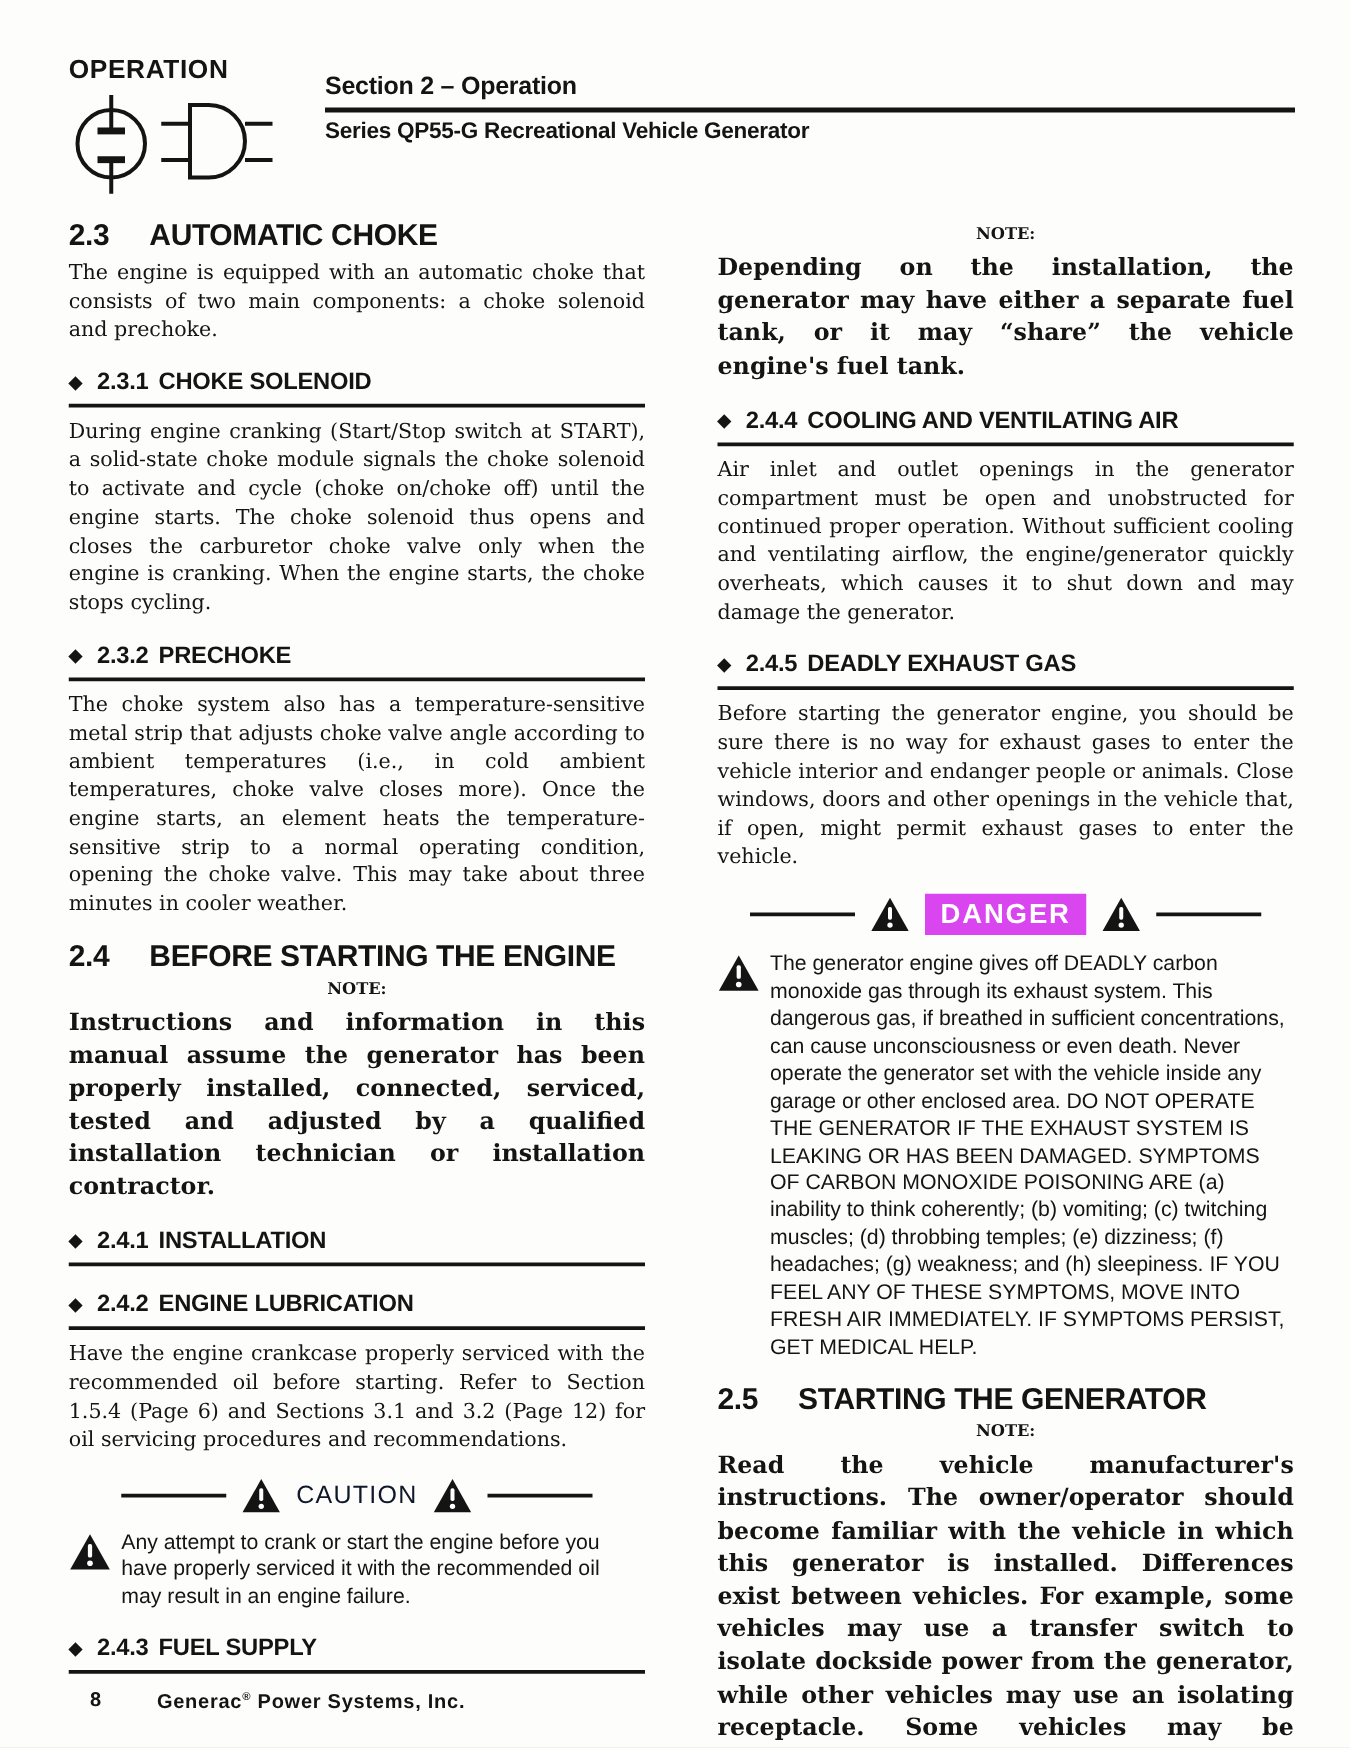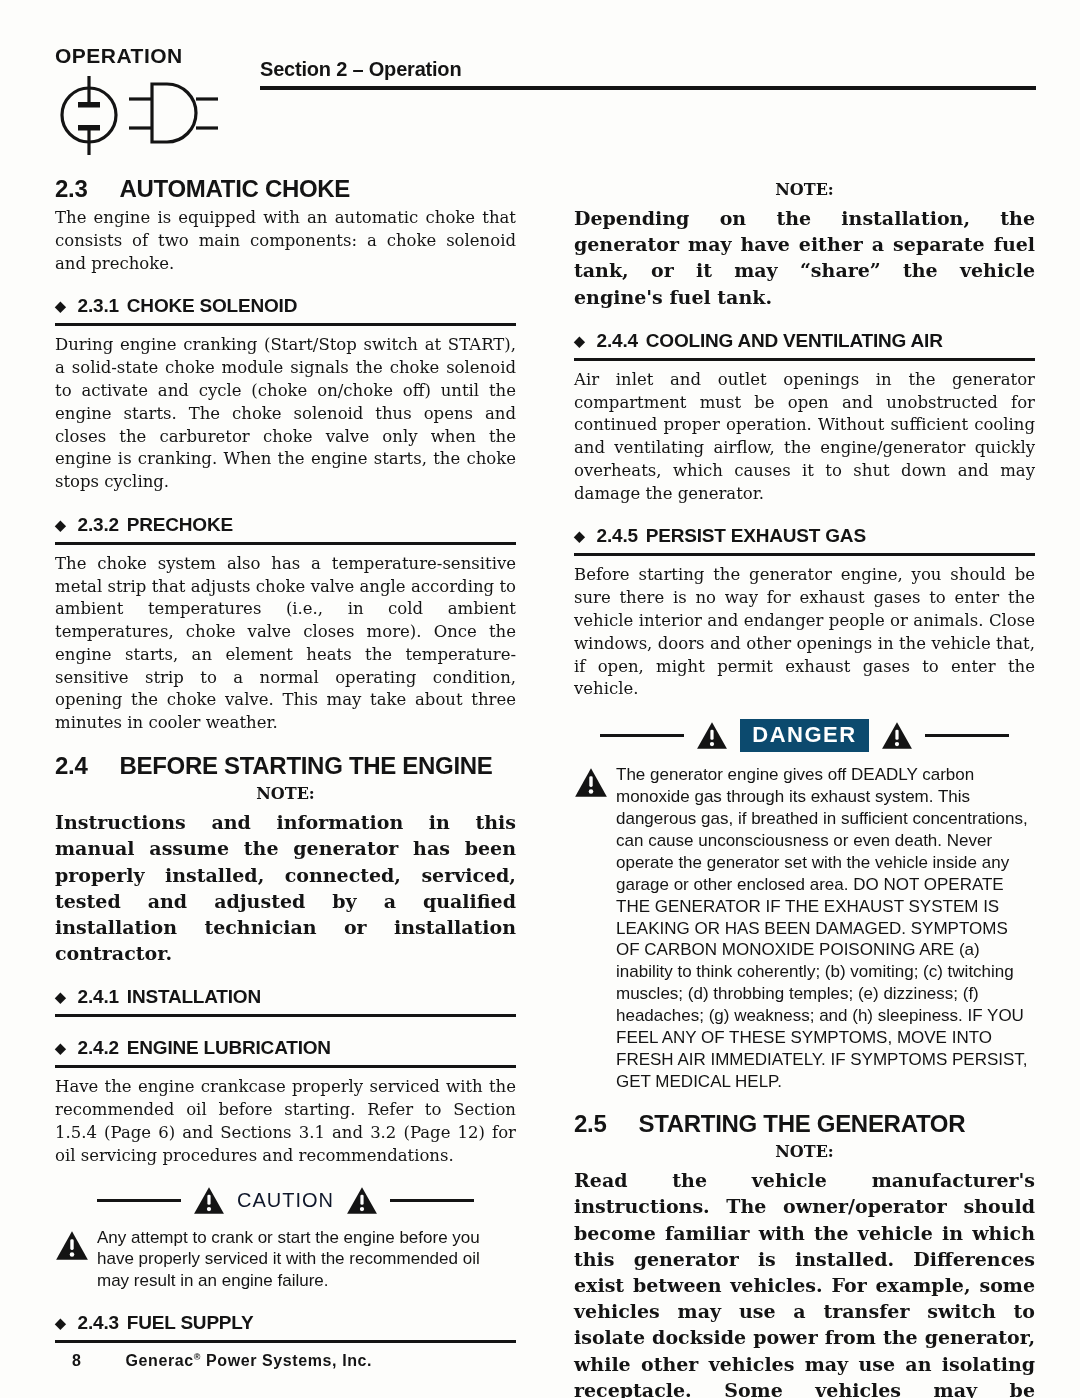--- a/index.html
+++ b/index.html
@@ -25,26 +25,26 @@
          font-size:24px;letter-spacing:-.3px;line-height:1.05;margin:18px 0 6px 0;}
   .sec-h:first-child{margin-top:2px;}
   .sub-h{display:flex;align-items:baseline;gap:12px;font-family:"Liberation Sans",sans-serif;
          font-weight:bold;font-size:19px;letter-spacing:-.2px;border-bottom:3px solid #141414;
          padding-bottom:6px;margin:20px 0 8px 0;}
   .sub-h .diamond{font-size:14px;transform:translateY(-1px);}
   .sub-h .sub-num{margin-right:8px;}
   
   .body-p{font-size:16.5px;line-height:1.38;text-align:justify;margin:0;}
   .bold-p{font-size:19px;line-height:1.38;text-align:justify;margin:0;font-weight:bold;}
-  .note-label{font-weight:bold;font-size:16px;text-align:center;margin:2px 0 6px 0;}
+  .note-label{font-weight:bold;font-size:13px;text-align:center;margin:2px 0 6px 0;}
   
   .warn-h{display:flex;align-items:center;justify-content:center;gap:12px;margin:18px 0 12px 0;}
   .warn-line{width:84px;border-top:3px solid #141414;height:0;}
   .warn-word{font-family:"Liberation Sans",sans-serif;font-size:20px;letter-spacing:1px;color:#0f172a;}
-  .danger-chip{background:#0c4a6e;color:#fff;font-family:"Liberation Sans",sans-serif;
+  .danger-chip{background:#d946ef;color:#fff;font-family:"Liberation Sans",sans-serif;
                font-weight:bold;font-size:22px;letter-spacing:1.5px;padding:3px 12px 4px 12px;}
   .warn-body{position:relative;padding-left:42px;font-family:"Liberation Sans",sans-serif;
              font-weight:normal;font-size:17px;line-height:1.29;text-align:left;margin:0 0 4px 0;}
   .warn-body .hang-tri{position:absolute;left:0;top:3px;}
   
   .footer{position:absolute;left:72px;top:1352px;display:flex;gap:44px;
           font-family:"Liberation Sans",sans-serif;font-weight:bold;font-size:16px;letter-spacing:.6px;}
   .footer sup{font-size:9px;}
   svg{display:block;}
 </style>
@@ -73,20 +73,21 @@
             <path d="M25 14 L25 72 L40 72 A29 29 0 0 0 40 14 Z"></path>
             <line x1="69" y1="29" x2="91" y2="29"></line>
             <line x1="69" y1="58" x2="91" y2="58"></line>
           </svg>
         </span>
       </div>
     </div>
     <div class="header-right">
       <div class="h-line1">Section 2 – Operation</div>
       <hr class="h-rule">
+      <div class="h-line2">Series QP55-G Recreational Vehicle Generator</div>
     </div>
   </div>
 
   <div class="columns">
 
     <div class="col">
 
       <div class="sec-h">
         <span>2.3</span>
         <span>AUTOMATIC CHOKE</span>
@@ -166,21 +167,21 @@
       <p class="bold-p">Depending on the installation, the generator may have either a separate fuel tank, or it may “share” the vehicle engine's fuel tank.</p>
 
       <div class="sub-h">
         <span class="diamond">◆</span>
         <span><span class="sub-num">2.4.4</span><span>COOLING AND VENTILATING AIR</span></span>
       </div>
       <p class="body-p">Air inlet and outlet openings in the generator compartment must be open and unobstructed for continued proper operation. Without sufficient cooling and ventilating airflow, the engine/generator quickly overheats, which causes it to shut down and may damage the generator.</p>
 
       <div class="sub-h">
         <span class="diamond">◆</span>
-        <span><span class="sub-num">2.4.5</span><span>PERSIST EXHAUST GAS</span></span>
+        <span><span class="sub-num">2.4.5</span><span>DEADLY EXHAUST GAS</span></span>
       </div>
       <p class="body-p">Before starting the generator engine, you should be sure there is no way for exhaust gases to enter the vehicle interior and endanger people or animals. Close windows, doors and other openings in the vehicle that, if open, might permit exhaust gases to enter the vehicle.</p>
 
       <div class="warn-h">
         <span class="warn-line"></span>
         <span>
           <svg width="32" height="29" viewBox="0 0 30 27">
               <path d="M15 1 L29 26 H1 Z" fill="#141414"></path>
               <rect x="13.5" y="8" width="3" height="9.5" rx="1.3" fill="#fff"></rect>
               <circle cx="15" cy="21.5" r="2" fill="#fff"></circle>

